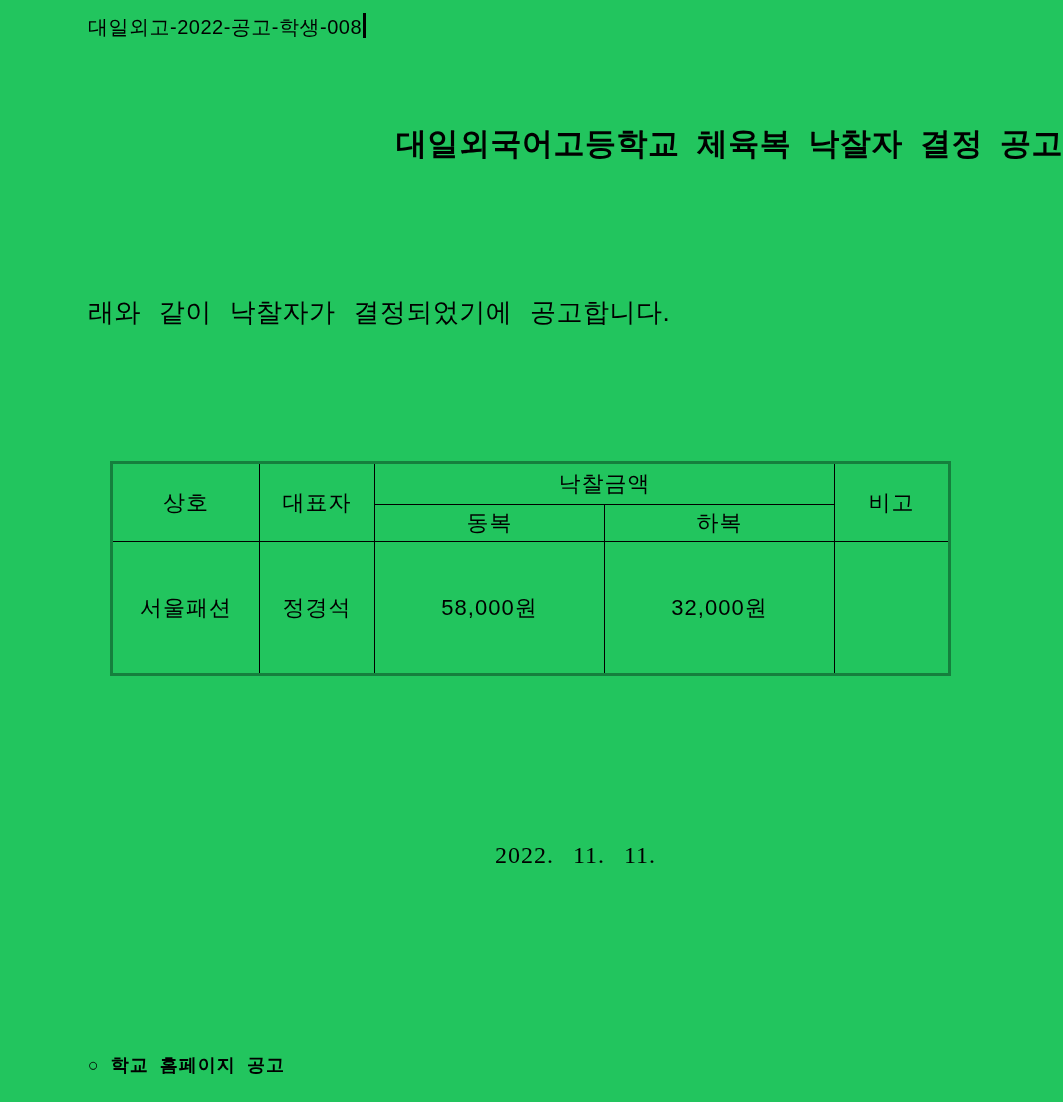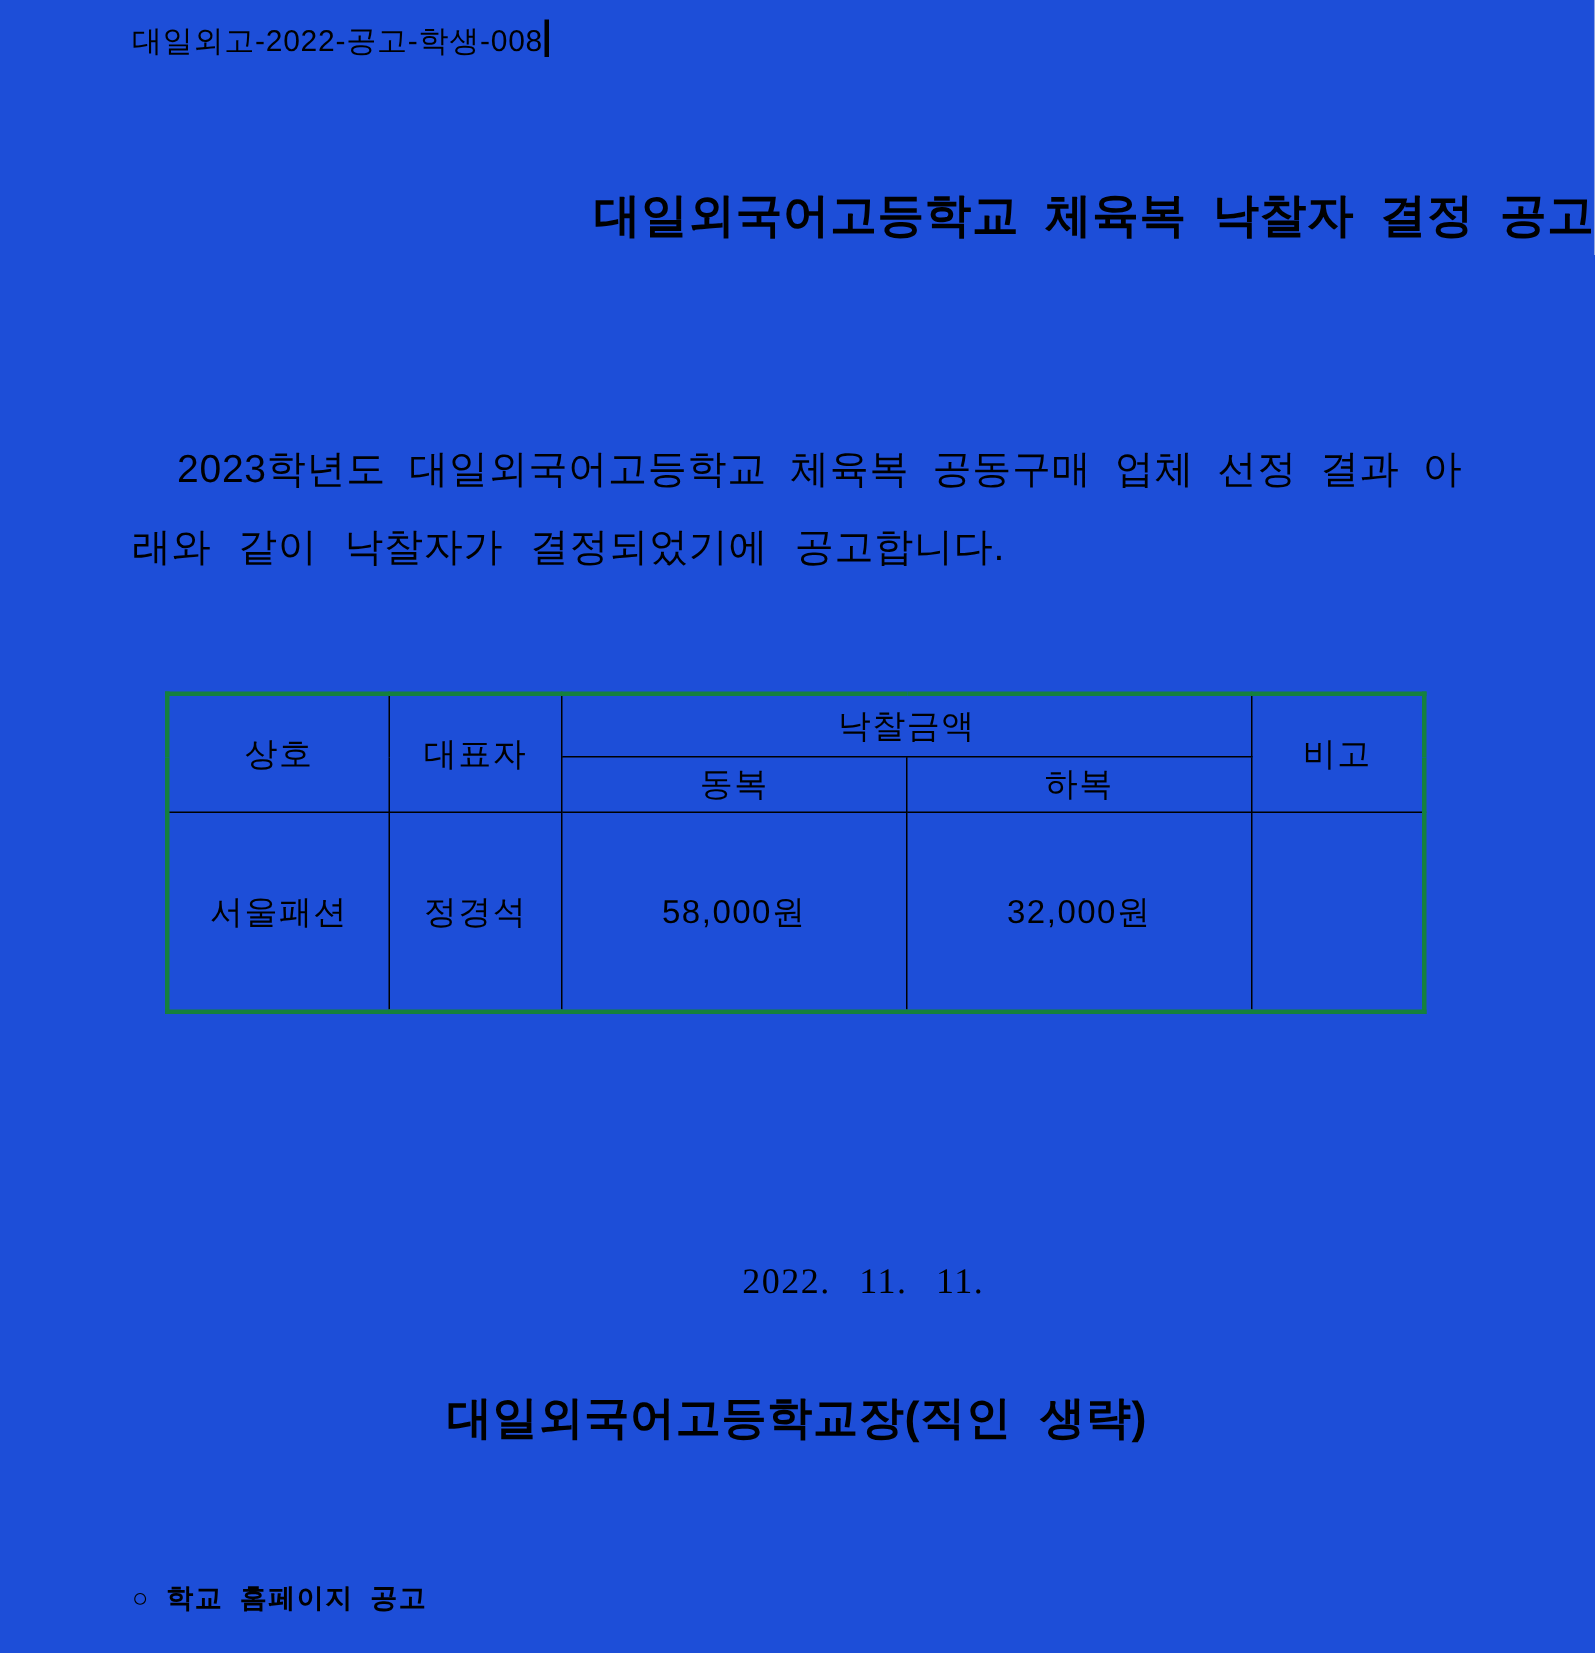--- a/index.html
+++ b/index.html
@@ -1,20 +1,20 @@
 <!DOCTYPE html>
 <html><head>
 <meta charset="utf-8">
 <style>
   html, body { margin: 0; padding: 0; background: #e9e9e9; }
   .page {
     position: relative;
     width: 1063px;
     height: 1102px;
-    background: #1d4ed8;
+    background: #22c55e;
     font-family: "Liberation Sans", sans-serif;
     color: #000000;
     overflow: hidden;
     margin: 0 auto;
   }
   .ref-line {
     position: absolute;
     left: 88px;
     top: 13px;
     font-size: 20px;
@@ -137,21 +137,20 @@
 
 <div class="page">
 
   <div class="ref-line">
     <span>대일외고-2022-공고-학생-008</span><span class="caret"></span>
   </div>
 
   <div class="doc-title">대일외국어고등학교 체육복 낙찰자 결정 공고</div>
 
   <div class="body-para">
-    <div class="body-line1">2023학년도 대일외국어고등학교 체육복 공동구매 업체 선정 결과 아</div>
     <div class="body-line2">래와 같이 낙찰자가 결정되었기에 공고합니다.</div>
   </div>
 
   <table class="bid-table">
     <colgroup>
       <col style="width:148px">
       <col style="width:115px">
       <col style="width:230px">
       <col style="width:230px">
       <col style="width:115px">
@@ -173,17 +172,16 @@
         <td>58,000원</td>
         <td>32,000원</td>
         <td></td>
       </tr>
     </tbody>
   </table>
 
 
   <div class="doc-date">2022. 11. 11.</div>
 
-  <div class="signature">대일외국어고등학교장(직인 생략)</div>
 
   <div class="footer-line">○ 학교 홈페이지 공고</div>
 
 </div>
 
 </body></html>

